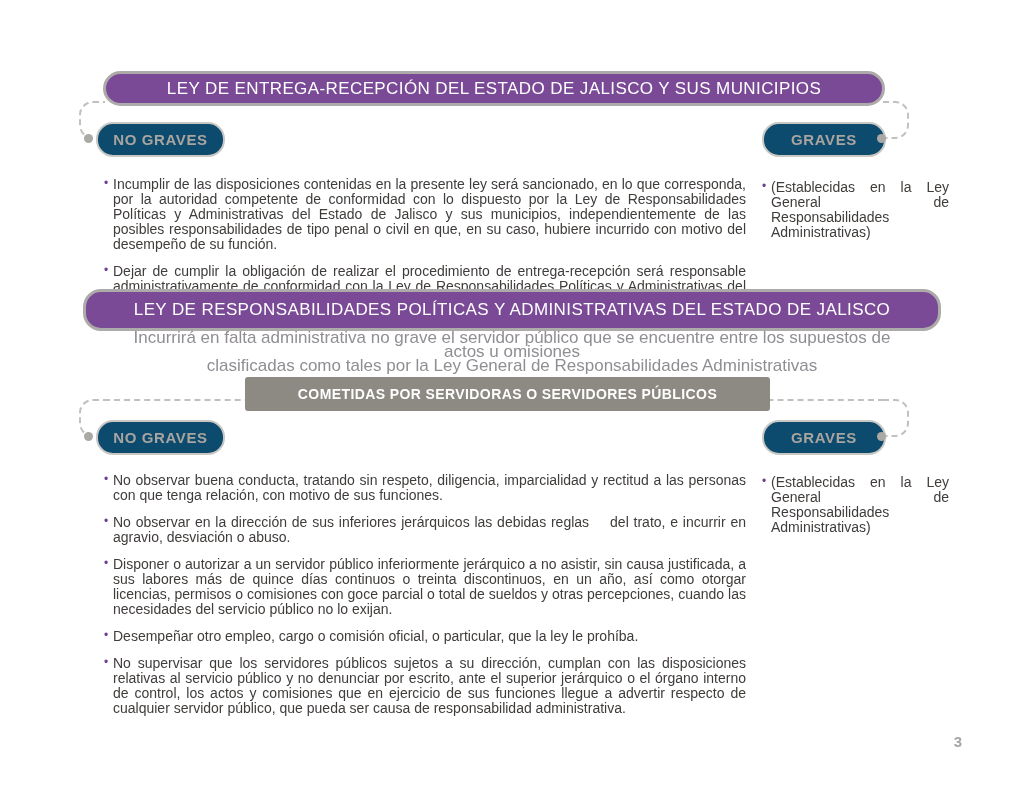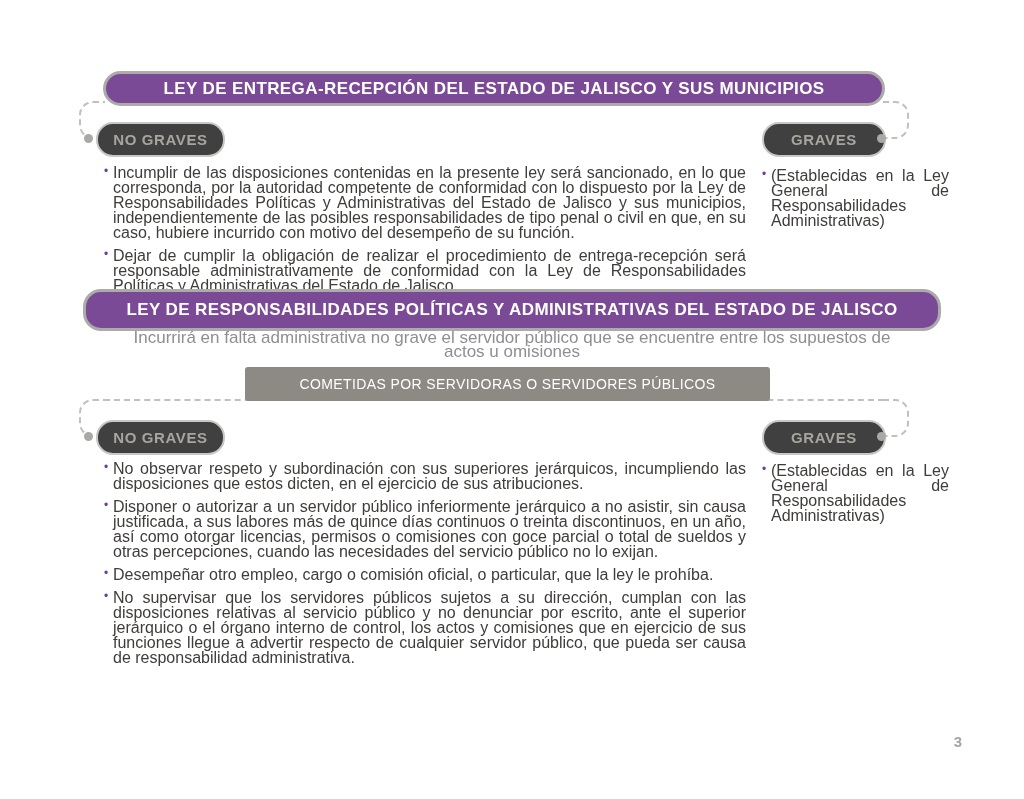--- a/index.html
+++ b/index.html
@@ -11,36 +11,36 @@
     overflow:hidden;
   }
 
   
   .law-header {
     position:absolute;
     background:var(--purple);
     border:3px solid var(--header-border);
     border-radius:18px;
     color:#ffffff;
-    font-weight:bold;
+    font-weight:normal;
     font-size:17px;
     letter-spacing:.4px;
     display:flex; align-items:center; justify-content:center;
     text-align:center;
     z-index:3;
     white-space:nowrap;
   }
   #header-1 { left:103px; top:71px;  width:782px; height:35px; }
   #header-2 { left:83px;  top:289px; width:858px; height:42px; }
 
   
   .badge {
     position:absolute;
     height:35px;
-    background:#404040;
+    background:#0c4a6e;
     border:2px solid var(--badge-border);
     border-radius:17px;
     color:var(--badge-text);
     font-weight:bold;
     font-size:15px;
     letter-spacing:.6px;
     display:flex; align-items:center; justify-content:center;
     z-index:2;
   }
   #badge-ng-1 { left:96px;  top:122px; width:129px; }
@@ -86,47 +86,48 @@
     text-align:center;
     color:var(--subtext);
     font-size:17px;
     line-height:14px;
     z-index:2;
   }
 
   
   #banner {
     position:absolute;
-    left:245px; top:367px; width:525px; height:34px;
+    left:245px; top:377px; width:525px; height:34px;
     background:var(--gray-bar);
     border-radius:3px;
     color:#ffffff;
-    font-weight:normal;
+    font-weight:bold;
     font-size:14px;
     letter-spacing:.4px;
     display:flex; align-items:center; justify-content:center;
     z-index:3;
     white-space:nowrap;
   }
 
   
   .col { position:absolute; z-index:2; }
   #col-left-1  { left:104px; top:165px; width:642px; }
   #col-right-1 { left:762px; top:168px; width:187px; }
   #col-left-2  { left:104px; top:461px; width:642px; }
   #col-right-2 { left:762px; top:463px; width:187px; }
 
   .bullet {
     position:relative;
     padding-left:9px;
     margin-bottom:8px;
     color:var(--text);
-    font-size:16px;
+    font-size:14px;
     line-height:15px;
     text-align:justify;
+    margin-top:12px;
   }
   .bullet::before {
     content:"\2022";
     position:absolute;
     left:0; top:-1px;
     color:var(--bullet);
     font-size:12px;
   }
 
   #page-number {
@@ -157,35 +158,37 @@
     <div class="bullet">Dejar de cumplir la obligación de realizar el procedimiento de entrega-recepción será responsable administrativamente de conformidad con la Ley de Responsabilidades Políticas y Administrativas del Estado de Jalisco.</div>
   </div>
 <div class="col" id="col-right-1">
     <div class="bullet">(Establecidas en la Ley General de Responsabilidades Administrativas)</div>
   </div>
 
 <div class="law-header" id="header-2">LEY DE RESPONSABILIDADES POLÍTICAS Y ADMINISTRATIVAS DEL ESTADO DE JALISCO</div>
 
 <div id="subtitle">
   <div>Incurrirá en falta administrativa no grave el servidor público que se encuentre entre los supuestos de actos u omisiones</div>
+  <div>clasificadas como tales por la Ley General de Responsabilidades Administrativas</div>
 </div>
 
 <div id="banner">COMETIDAS POR SERVIDORAS O SERVIDORES PÚBLICOS</div>
 
 <div class="dash-top" id="dash-top-2"></div>
 <div class="hook left" id="hook-l2"></div>
 <div class="hook right" id="hook-r2"></div>
 <div class="dot" id="dot-l2"></div>
 <div class="dot" id="dot-r2"></div>
 
 <div class="badge" id="badge-ng-2">NO GRAVES</div>
 <div class="badge" id="badge-g-2">GRAVES</div>
 
 <div class="col" id="col-left-2">
-    <div class="bullet">No observar respeto y subordinación con sus superiores jerárquicos, incumpliendo las disposiciones que estos dicten, en el ejercicio de sus atribuciones.</div>
+    <div class="bullet">No observar buena conducta, tratando sin respeto, diligencia, imparcialidad y rectitud a las personas con que tenga relación, con motivo de sus funciones.</div>
+    <div class="bullet">No observar en la dirección de sus inferiores jerárquicos las debidas reglas  del trato, e incurrir en agravio, desviación o abuso.</div>
     <div class="bullet">Disponer o autorizar a un servidor público inferiormente jerárquico a no asistir, sin causa justificada, a sus labores más de quince días continuos o treinta discontinuos, en un año, así como otorgar licencias, permisos o comisiones con goce parcial o total de sueldos y otras percepciones, cuando las necesidades del servicio público no lo exijan.</div>
     <div class="bullet">Desempeñar otro empleo, cargo o comisión oficial, o particular, que la ley le prohíba.</div>
     <div class="bullet">No supervisar que los servidores públicos sujetos a su dirección, cumplan con las disposiciones relativas al servicio público y no denunciar por escrito, ante el superior jerárquico o el órgano interno de control, los actos y comisiones que en ejercicio de sus funciones llegue a advertir respecto de cualquier servidor público, que pueda ser causa de responsabilidad administrativa.</div>
   </div>
 <div class="col" id="col-right-2">
     <div class="bullet">(Establecidas en la Ley General de Responsabilidades Administrativas)</div>
   </div>
 
 <div id="page-number">3</div>
 

